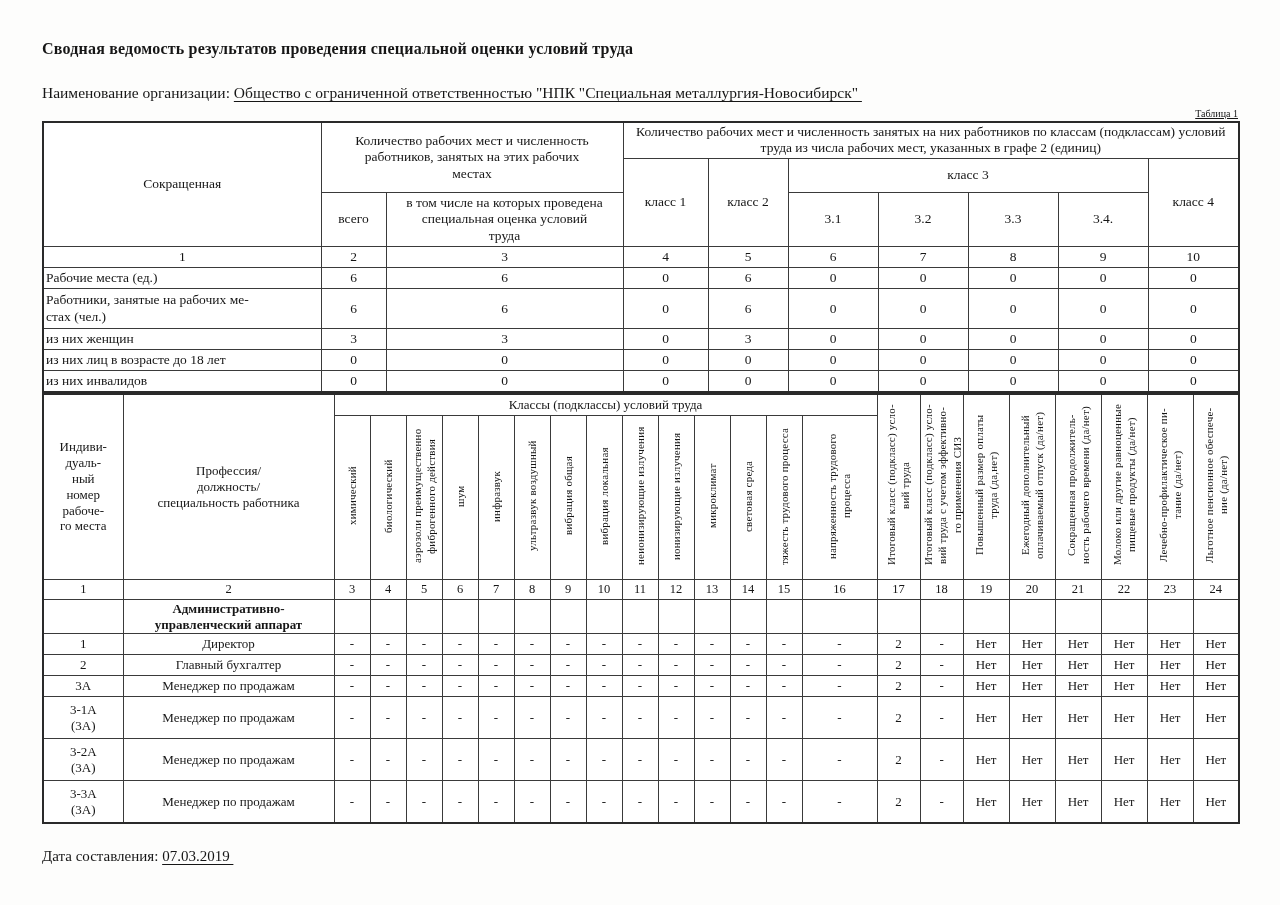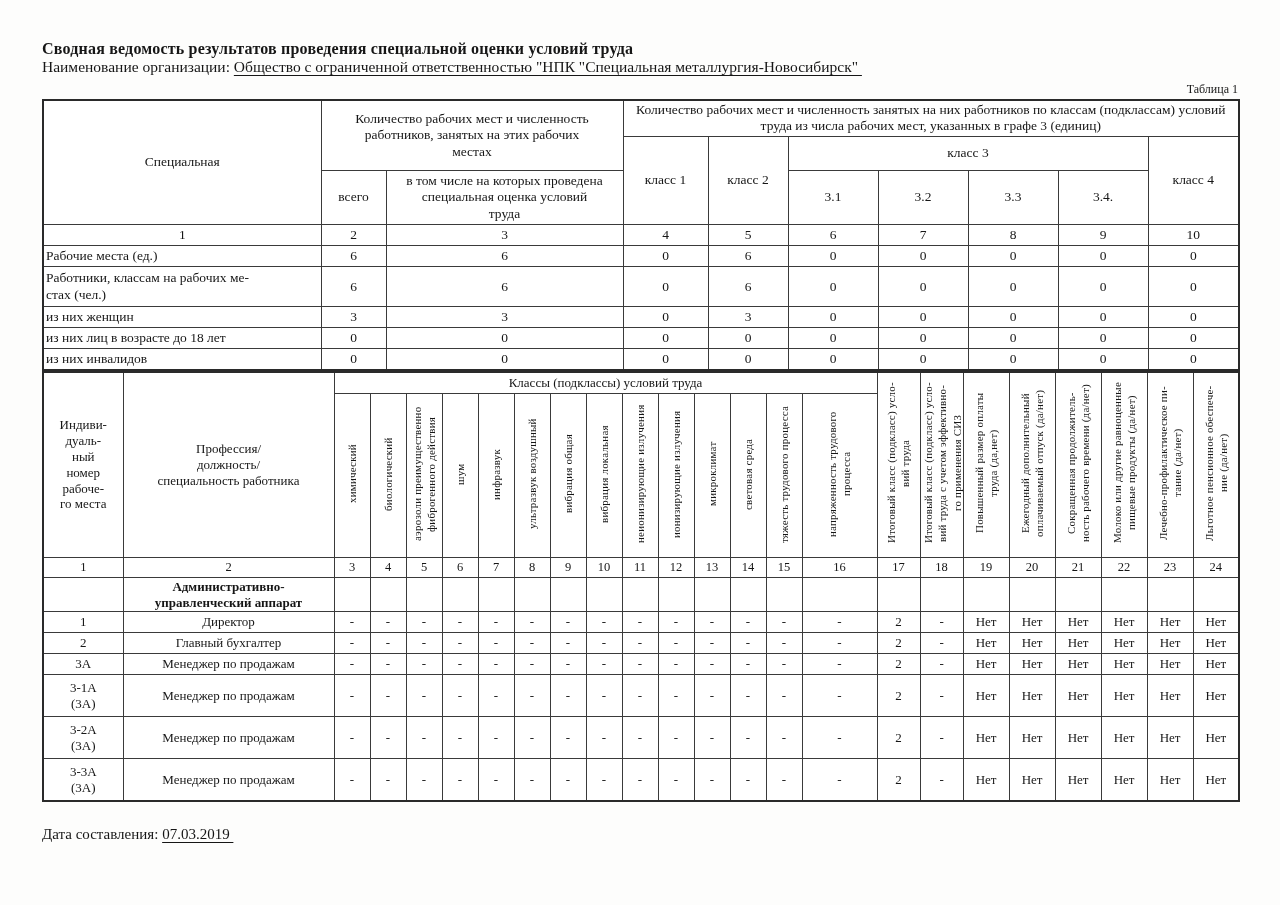--- a/index.html
+++ b/index.html
@@ -3,23 +3,23 @@
 <meta charset="utf-8">
 <style>
   html,body{margin:0;padding:0;}
   body{
     width:1280px;height:905px;overflow:hidden;
     background:#fdfdfc;color:#161616;
     font-family:"Liberation Serif","DejaVu Serif",serif;
   }
   .page{padding:40px 42px 0 42px;}
   .doc-title{font-weight:bold;font-size:16px;letter-spacing:.2px;}
-  .org-line{font-size:15.5px;white-space:nowrap;}
+  .org-line{margin-top:26px;font-size:15.5px;white-space:nowrap;}
   .u{text-decoration:underline;text-underline-offset:3px;}
-  .tcaption{text-align:right;font-size:12px;margin-top:6px;margin-bottom:2px;}
+  .tcaption{text-align:right;font-size:10px;margin-top:6px;margin-bottom:2px;text-decoration:underline;}
   table{border-collapse:collapse;table-layout:fixed;width:1196px;background:#fff;}
   .t1,.t2{border:2px solid #2a2a2a;}
   td{border:1px solid #3a3a3a;text-align:center;vertical-align:middle;
      font-size:13.5px;line-height:1.22;padding:1px 2px;overflow:hidden;}
   .pre{white-space:pre-line;}
   .lbl{text-align:left;}
   .padw{padding:2px 24px;}
   .padn{padding:2px 18px;}
   
   .h36{height:36px}.h34{height:34px}.h48{height:48px}.h21{height:21px}
@@ -59,23 +59,23 @@
       <col style="width:85px">
         <col style="width:80px">
         <col style="width:90px">
       <col style="width:90px">
         <col style="width:90px">
         <col style="width:90px">
         <col style="width:91px">
     </colgroup>
     <tbody>
         <tr class="h36">
-      <td rowspan="3">Специальная</td>
+      <td rowspan="3">Сокращенная</td>
       <td colspan="2" rowspan="2" class="padw">Количество рабочих мест и численность работников, занятых на этих рабочих местах</td>
-      <td colspan="7">Количество рабочих мест и численность занятых на них работников по классам (подклассам) условий труда из числа рабочих мест, указанных в графе 3 (единиц)</td>
+      <td colspan="7">Количество рабочих мест и численность занятых на них работников по классам (подклассам) условий труда из числа рабочих мест, указанных в графе 2 (единиц)</td>
     </tr>
     <tr class="h34">
       <td rowspan="2">класс 1</td>
       <td rowspan="2">класс 2</td>
       <td colspan="4">класс 3</td>
       <td rowspan="2">класс 4</td>
     </tr>
     <tr class="h48">
       <td>всего</td>
       <td class="padn">в том числе на которых проведена специальная оценка условий труда</td>
@@ -104,21 +104,21 @@
           <td>6</td>
           <td>0</td>
           <td>6</td>
           <td>0</td>
           <td>0</td>
           <td>0</td>
           <td>0</td>
           <td>0</td>
         </tr>
         <tr class="h40">
-          <td class="lbl pre">Работники, классам на рабочих ме-
+          <td class="lbl pre">Работники, занятые на рабочих ме-
 стах (чел.)</td>
           <td>6</td>
           <td>6</td>
           <td>0</td>
           <td>6</td>
           <td>0</td>
           <td>0</td>
           <td>0</td>
           <td>0</td>
           <td>0</td>

